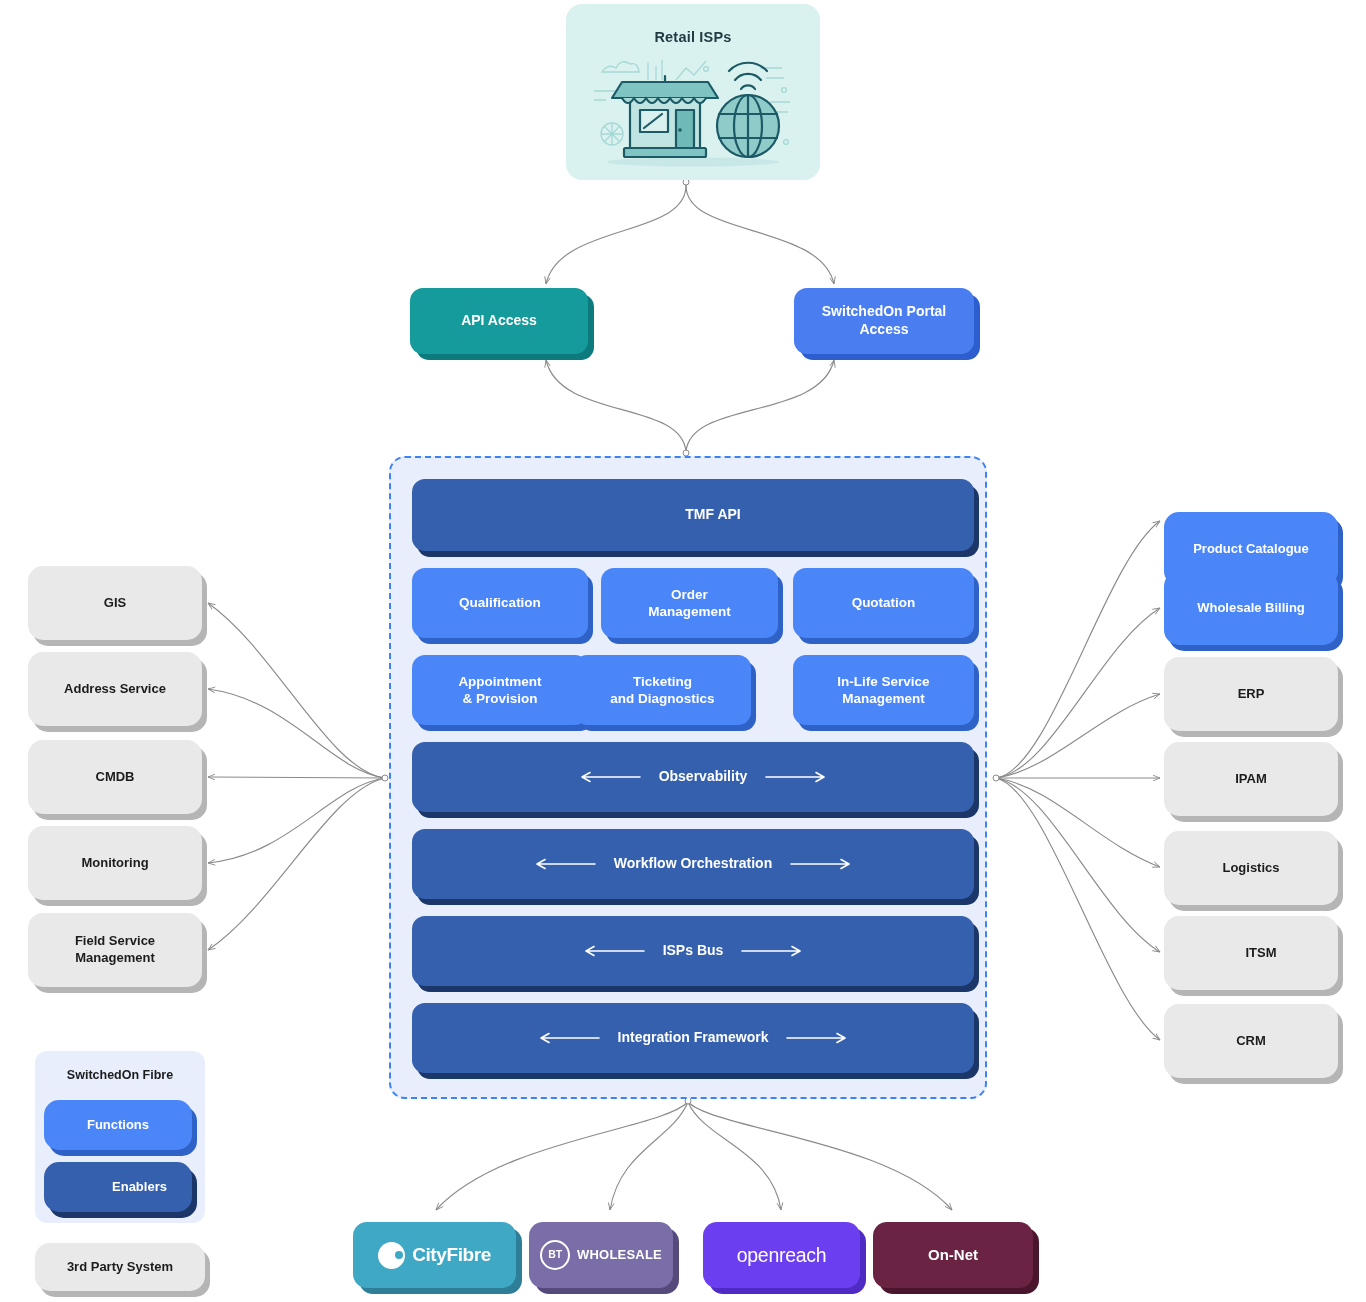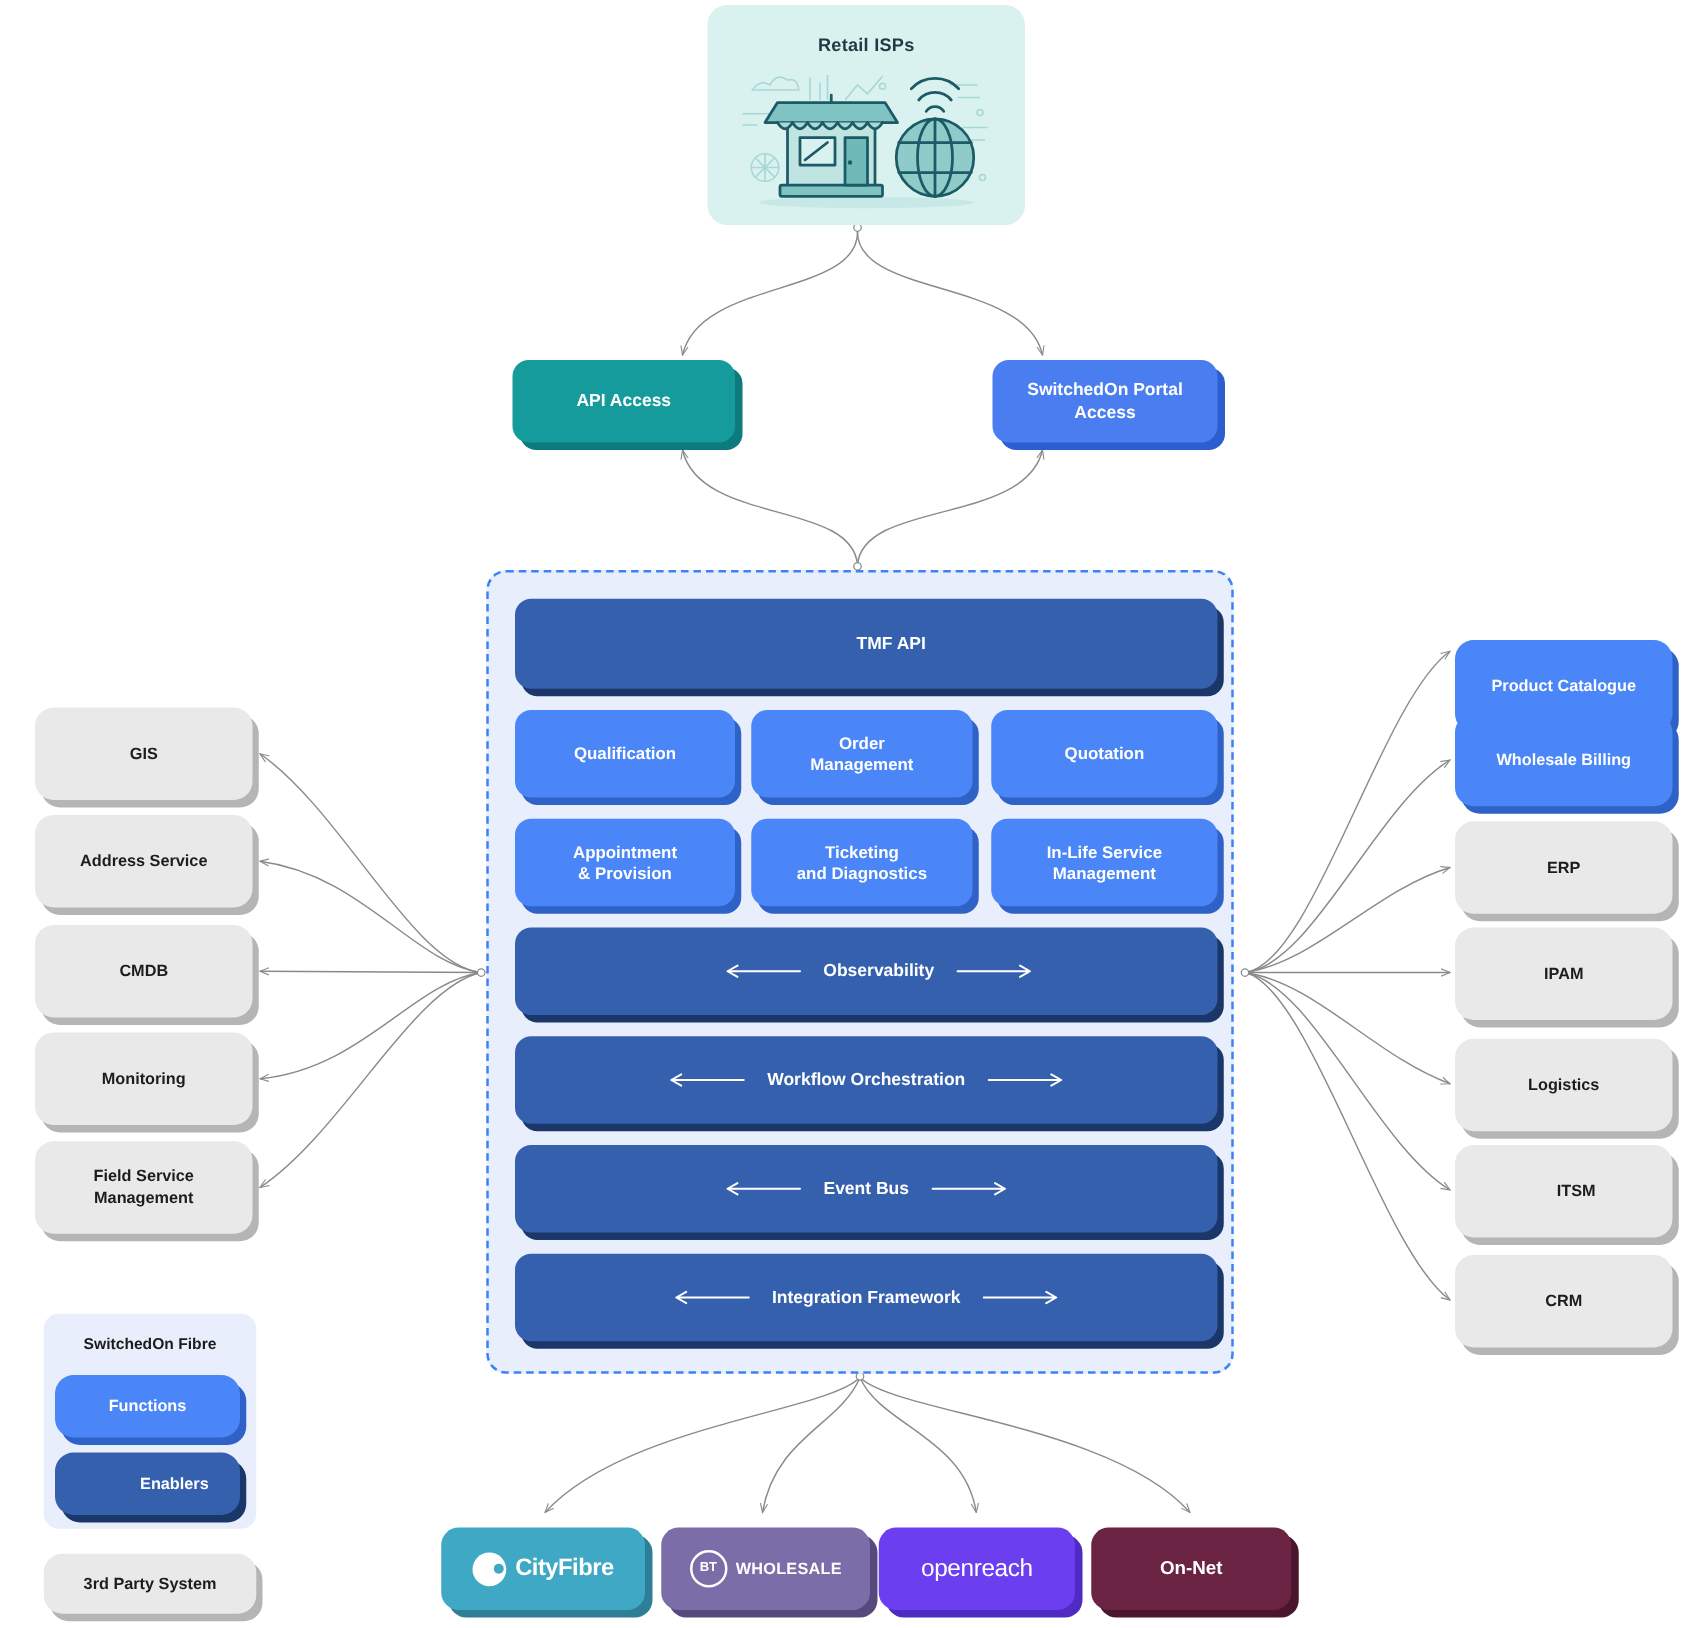--- a/index.html
+++ b/index.html
@@ -100,21 +100,21 @@
     color: #fff;
     font-size: 13.5px;
     border-radius: 13px;
   }
 
   #tmf-api   { left: 412px; top: 479px; width: 562px; height: 72px; padding-left: 40px; }
   #qualification       { left: 412px; top: 568px;  width: 176px; height: 70px; }
   #order-management    { left: 601px; top: 568px;  width: 177px; height: 70px; }
   #quotation           { left: 793px; top: 568px;  width: 181px; height: 70px; }
   #appointment         { left: 412px; top: 655px;  width: 176px; height: 70px; }
-  #ticketing           { left: 601px; top: 655px;  width: 177px; height: 70px; }
+  #ticketing           { left: 574px; top: 655px;  width: 177px; height: 70px; }
   #in-life             { left: 793px; top: 655px;  width: 181px; height: 70px; }
 
   #observability       { left: 412px; top: 742px;  width: 562px; height: 70px; padding-left: 20px; }
   #workflow            { left: 412px; top: 829px;  width: 562px; height: 70px; }
   #event-bus           { left: 412px; top: 916px;  width: 562px; height: 70px; }
   #integration         { left: 412px; top: 1003px; width: 562px; height: 70px; }
 
   .bar-inner {
     display: flex;
     align-items: center;
@@ -205,21 +205,21 @@
     top: 1222px;
     border-radius: 14px;
     color: #ffffff;
   }
   #cityfibre {
     left: 353px; width: 163px;
     background: #3fa8c4;
     box-shadow: 6px 6px 0 0 #2d7e96;
   }
   #btwholesale {
-    left: 529px; width: 167px;
+    left: 529px; width: 144px;
     background: #7b6ea8;
     box-shadow: 6px 6px 0 0 #564a7d;
   }
   #openreach {
     left: 703px; width: 157px;
     background: #6b3ff0;
     box-shadow: 6px 6px 0 0 #4f2bc4;
   }
   #onnet {
     left: 873px; width: 160px;
@@ -423,21 +423,21 @@
     <svg class="bar-arrow" width="62" height="12" viewBox="0 0 62 12">
       <path d="M1 6 H58 M51 1.5 L59 6 L51 10.5" fill="none" stroke="#ffffff" stroke-width="1.6" stroke-linecap="round" stroke-linejoin="round"></path>
     </svg>
   </span>
 </div>
 <div class="node enabler" id="event-bus">
   <span class="bar-inner">
     <svg class="bar-arrow" width="62" height="12" viewBox="0 0 62 12">
       <path d="M61 6 H4 M11 1.5 L3 6 L11 10.5" fill="none" stroke="#ffffff" stroke-width="1.6" stroke-linecap="round" stroke-linejoin="round"></path>
     </svg>
-    <span>Event Bus</span>
+    <span>ISPs Bus</span>
     <svg class="bar-arrow" width="62" height="12" viewBox="0 0 62 12">
       <path d="M1 6 H58 M51 1.5 L59 6 L51 10.5" fill="none" stroke="#ffffff" stroke-width="1.6" stroke-linecap="round" stroke-linejoin="round"></path>
     </svg>
   </span>
 </div>
 <div class="node enabler" id="integration">
   <span class="bar-inner">
     <svg class="bar-arrow" width="62" height="12" viewBox="0 0 62 12">
       <path d="M61 6 H4 M11 1.5 L3 6 L11 10.5" fill="none" stroke="#ffffff" stroke-width="1.6" stroke-linecap="round" stroke-linejoin="round"></path>
     </svg>

